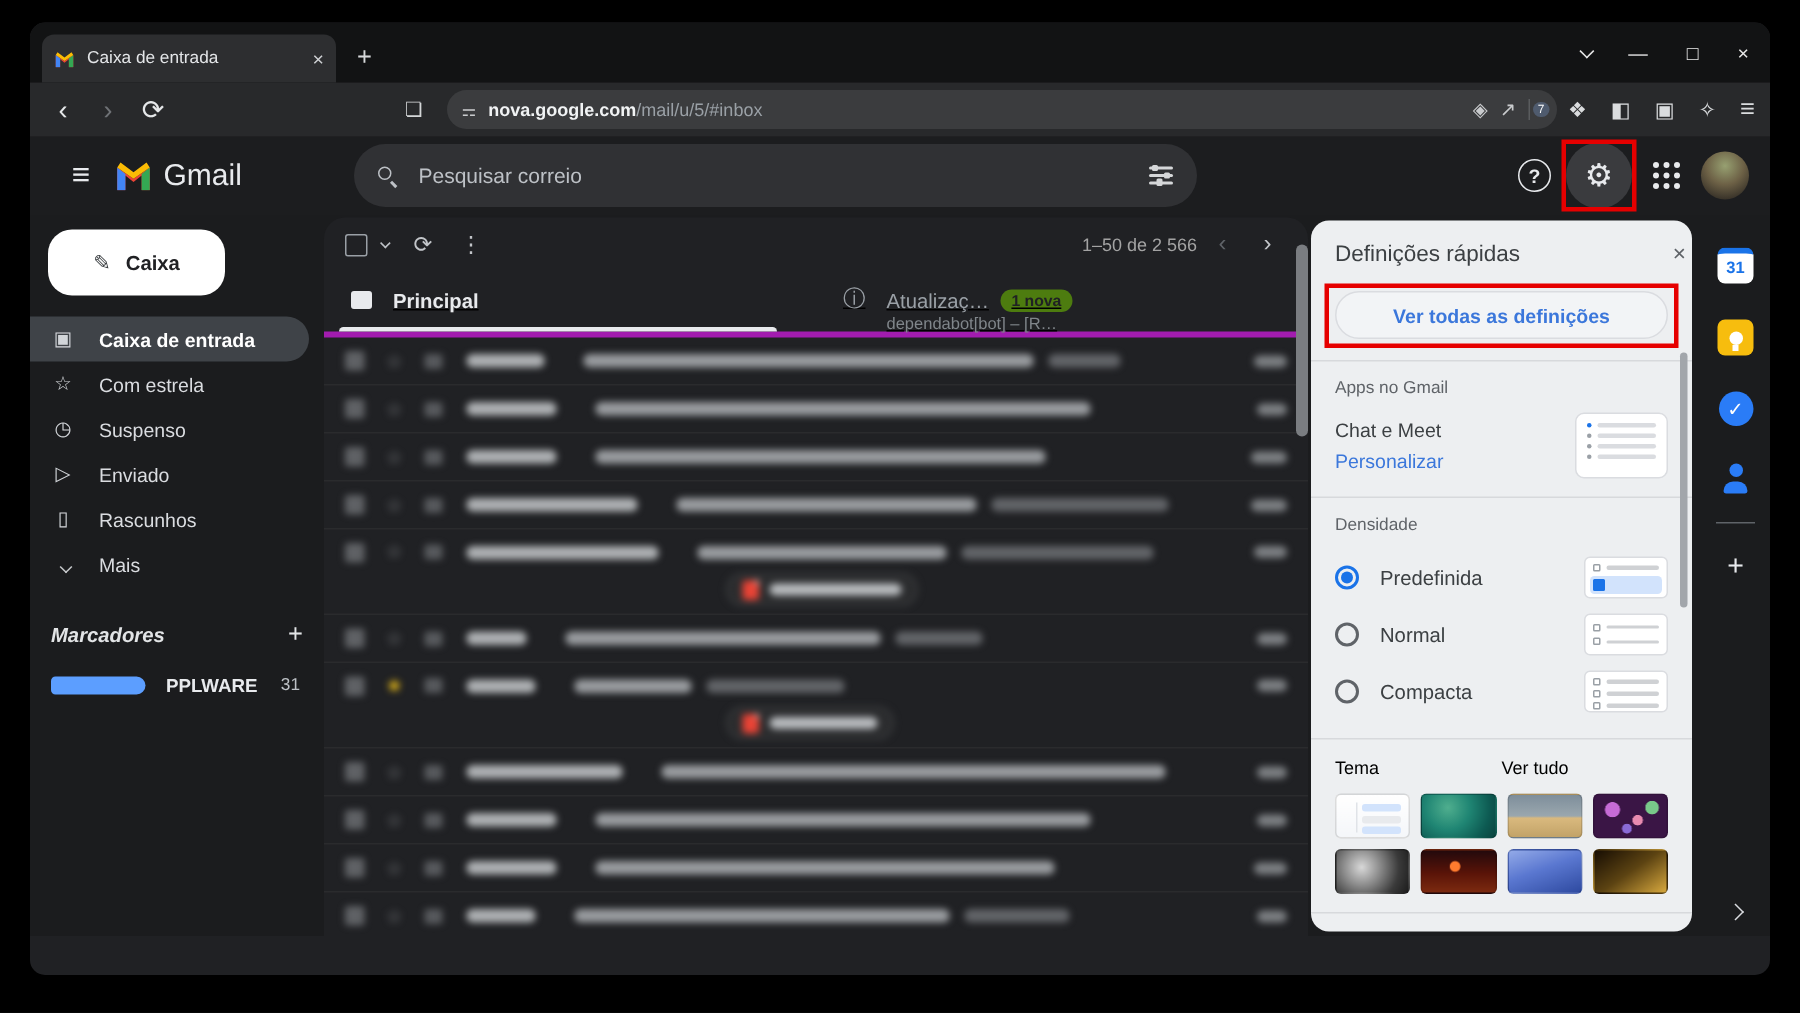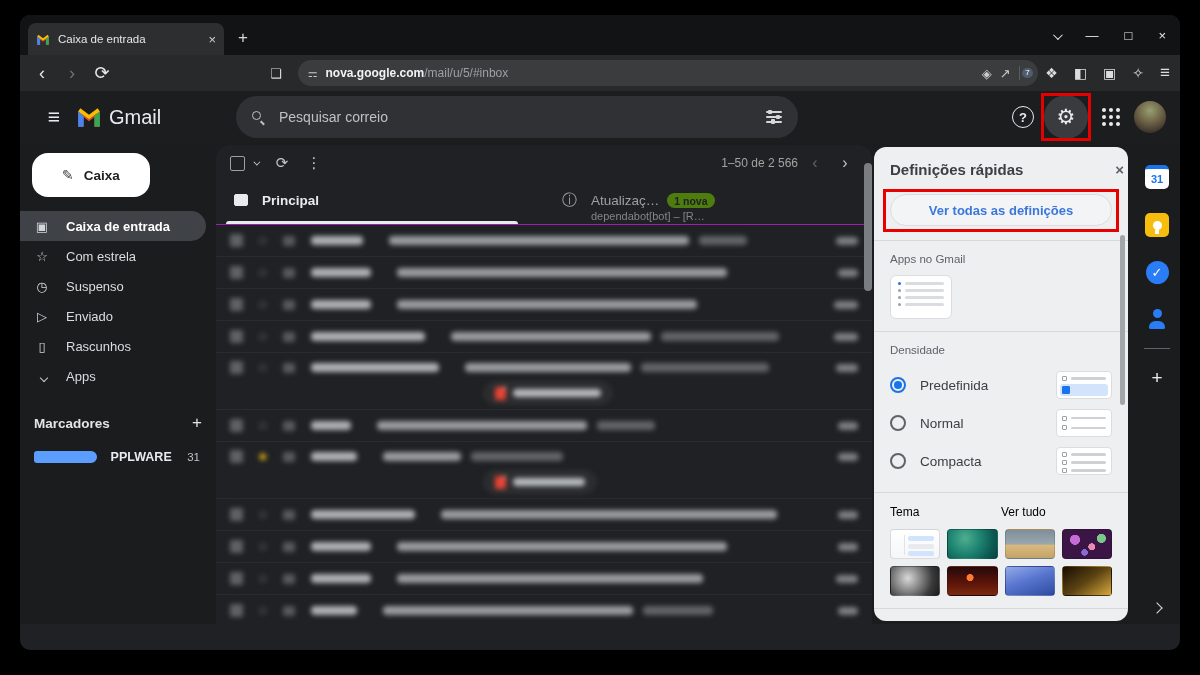--- a/index.html
+++ b/index.html
@@ -77,36 +77,36 @@
   .compose { margin:4px 0 14px 12px; width:118px; height:44px; background:#fff; border-radius:16px;
     display:flex; align-items:center; justify-content:center; gap:10px; }
   .compose i { color:#3c4043; font-size:14px; }
   .compose span { color:#202124; font-size:13.5px; font-weight:bold; }
   .sb-item { height:30px; display:flex; align-items:center; gap:16px; padding-left:14px; margin-right:10px;
     color:#dadce0; font-size:13px; border-radius:0 16px 16px 0; }
   .sb-item .ic { width:16px; text-align:center; font-size:13px; color:#d2d5d9; }
   .sb-item.sel { background:#3f4348; color:#fff; font-weight:bold; }
   .sb-chev { display:inline-block; width:6px; height:6px; border-right:1.6px solid #c8cacd; border-bottom:1.6px solid #c8cacd; transform:rotate(45deg); margin-left:4px; }
   .labels-hdr { margin:22px 14px 10px 14px; display:flex; align-items:center; }
-  .labels-hdr span { color:#e2e4e6; font-size:13.5px; font-weight:bold; flex:1; }
+  .labels-hdr span { color:#e2e4e6; font-size:13.5px; font-weight:bold; flex:1;font-style:italic; }
   .labels-hdr b { color:#e2e4e6; font-size:17px; font-weight:normal; }
   .label-row { height:28px; display:flex; align-items:center; gap:14px; padding:0 16px 0 14px; }
   .tagic { width:14px; height:12px; background:#5c9eff; border-radius:3px 6px 6px 3px; }
   .label-row span { color:#e8eaed; font-size:12.5px; font-weight:bold; flex:1; }
   .label-row em { color:#bdc1c6; font-size:11.5px; font-style:normal; }
 
   .main { flex:1; background:#202124; border-radius:14px 14px 0 0; margin-top:2px; position:relative; overflow:hidden; }
   .list-toolbar { height:36px; display:flex; align-items:center; padding:0 14px; gap:4px; }
   .cb { width:15px; height:15px; border:1.6px solid #9aa0a6; border-radius:2px; }
   .cb-caret { width:5px; height:5px; border-right:1.5px solid #bdc1c6; border-bottom:1.5px solid #bdc1c6; transform:rotate(45deg) translateY(-2px); margin:0 6px 0 4px; }
   .lt-ic { color:#c2c5c9; font-size:15px; width:28px; text-align:center; }
   .range { margin-left:auto; color:#a3a3a3; font-size:12px; }
   .pag { font-size:16px; width:26px; text-align:center; }
   .pag.dim { color:#5f6368; } .pag.on { color:#c2c5c9; }
-  .tabsrow { height:44px; display:flex; border-bottom:1px solid #a21caf; }
+  .tabsrow { height:44px; display:flex; border-bottom:4px solid #a21caf;text-decoration:underline; }
   .mtab { flex:1; display:flex; align-items:flex-start; gap:14px; padding:12px 0 0 18px; position:relative; color:#9aa0a6; }
   .mtab .tlabel { font-size:13.5px; }
   .mtab.active .tlabel { color:#e8eaed; font-weight:bold; }
   .mtab.active:after { content:""; position:absolute; left:10px; right:26px; bottom:0; height:3px; background:#e8eaed; border-radius:3px 3px 0 0; }
   .ti-inbox { width:14px; height:12px; border:1.6px solid currentColor; border-radius:2px; position:relative; margin-top:1px; }
   .mtab.active .ti-inbox { background:#e8eaed; border-color:#e8eaed; }
   .ti-tag { width:11px; height:11px; border:1.6px solid currentColor; border-radius:2px 2px 2px 6px; transform:rotate(45deg); margin-top:2px; }
   .ti-ppl { position:relative; width:16px; height:12px; margin-top:2px; }
   .ti-ppl:before { content:""; position:absolute; left:2px; top:0; width:7px; height:7px; border:1.5px solid currentColor; border-radius:50%; }
   .ti-ppl:after { content:""; position:absolute; left:0; bottom:-1px; width:12px; height:4px; border:1.5px solid currentColor; border-bottom:none; border-radius:6px 6px 0 0; }
@@ -132,21 +132,21 @@
   .chipline { position:absolute; left:268px; display:flex; }
   .chip { height:22px; border-radius:12px; background:#2b2c2e; border:1px solid #3f4143; display:flex; align-items:center; gap:7px; padding:0 10px; }
   .pdfic { width:11px; height:13px; background:#e94335; border-radius:2px; position:relative; }
   .pdfic:before { content:""; position:absolute; right:0; top:0; border:2.5px solid #f7b2ab; border-left-color:transparent; border-bottom-color:transparent; }
   .chipbar { height:8px; border-radius:4px; background:#b9bcbf; }
   .main-scroll { position:absolute; right:0; top:18px; width:8px; height:128px; background:#7a7d81; border-radius:4px; }
 
   
   .panelwrap { width:262px; padding:4px 6px 0 2px; }
   .panel { background:#edeff1; border-radius:12px; height:474px; position:relative; overflow:hidden; }
-  .p-hdr { display:flex; align-items:center; padding:14px 4px 10px 16px;font-weight:bold; }
+  .p-hdr { display:flex; align-items:center; padding:14px 4px 10px 16px; }
   .p-title { color:#3c4043; font-size:15px; flex:1; }
   .p-close { color:#5f6368; font-size:15px; }
   .p-btnrow { position:relative; padding:6px 16px 14px 16px; }
   .p-btn { width:100%; height:32px; border-radius:17px; background:#f2f4f6; border:1px solid #dadce0;
     color:#3b77db; font-size:13px; font-weight:bold; display:flex; align-items:center; justify-content:center; }
   .redbox-btn { position:absolute; left:9px; right:9px; top:1px; bottom:8px; border:3px solid #e60000; }
   .p-div { height:1px; background:#d7d9dc; }
   .p-sec { padding:12px 16px; }
   .p-sechdr { color:#5f6368; font-size:11.5px; margin-bottom:10px; }
   .p-approw { display:flex; align-items:center; }
@@ -327,21 +327,21 @@
           <div class="sb-item">
             <span class="ic">▷</span>
             <span>Enviado</span>
           </div>
           <div class="sb-item">
             <span class="ic">▯</span>
             <span>Rascunhos</span>
           </div>
           <div class="sb-item">
             <span class="ic"><i class="sb-chev"></i></span>
-            <span>Apps</span>
+            <span>Mais</span>
           </div>
         </div>
       <div class="labels-hdr">
         <span>Marcadores</span>
         <b>+</b>
       </div>
       <div class="label-row">
         <span class="tagic"></span>
         <span>PPLWARE</span>
         <em>31</em>
@@ -515,20 +515,24 @@
         </div>
         <div class="p-btnrow">
           <div class="p-btn">Ver todas as definições</div>
           <div class="redbox-btn"></div>
         </div>
         <div class="p-div"></div>
 
         <div class="p-sec">
           <div class="p-sechdr">Apps no Gmail</div>
           <div class="p-approw">
+            <div class="p-appcol">
+              <span class="p-applabel">Chat e Meet</span>
+              <span class="p-link">Personalizar</span>
+            </div>
             <div class="thumb-lg">
                 <i>
                   <b></b>
                 </i>
                 <i>
                   <b></b>
                 </i>
                 <i>
                   <b></b>
                 </i>

